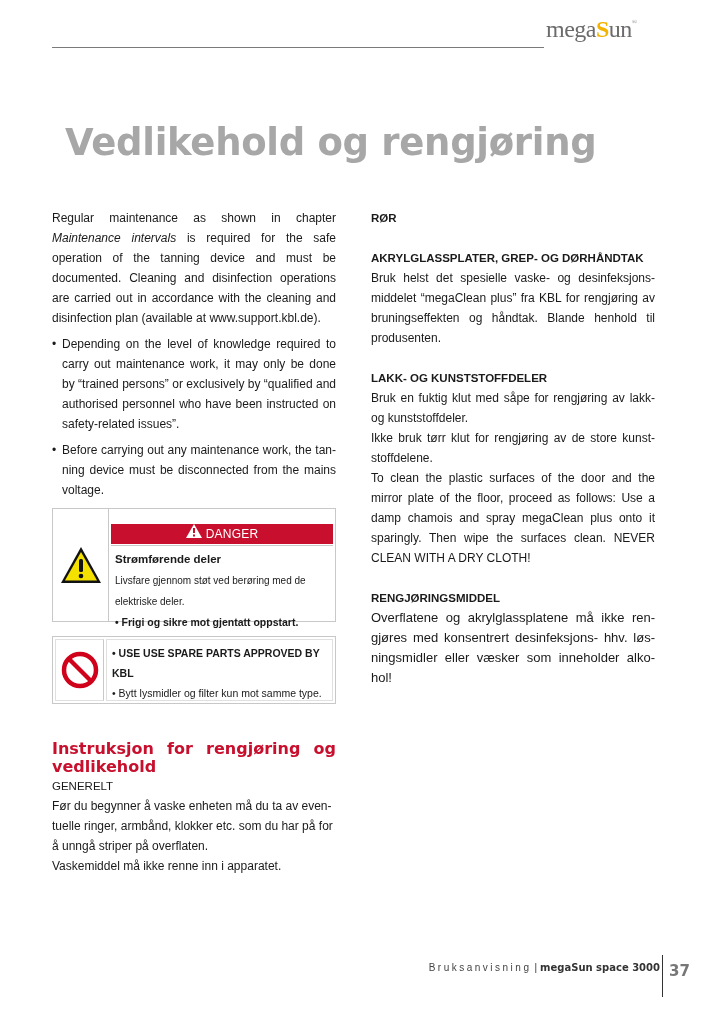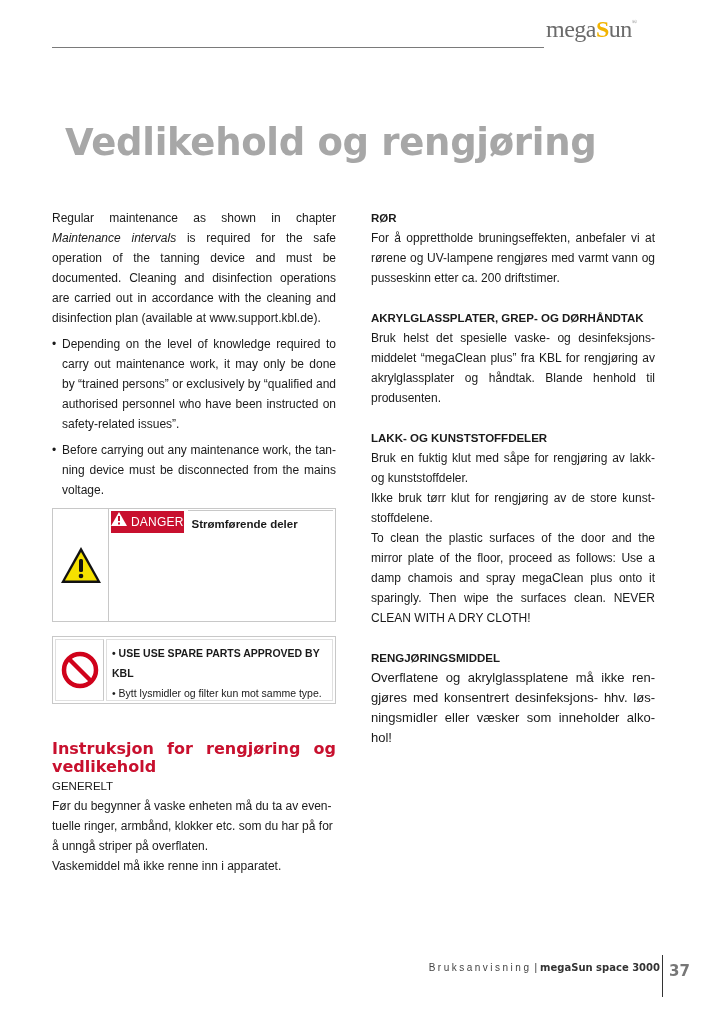--- a/index.html
+++ b/index.html
@@ -22,21 +22,21 @@
 
   p { margin: 0; }
   .justify { text-align: justify; text-align-last: left; }
 
   ul.bullets { list-style: none; margin: 6px 0 0 0; padding: 0; }
   ul.bullets li { position: relative; padding-left: 10px; margin-bottom: 6px; text-align: justify; }
   ul.bullets li .dot { position: absolute; left: 0; top: 0; }
 
   .danger-box { margin-top: 8px; border: 1px solid #c8c8c8; display: flex; height: 112px; }
   .danger-icon-cell { width: 55px; border-right: 1px solid #c8c8c8; display: flex; align-items: center; justify-content: center; }
-  .danger-body { flex: 1; display: flex; flex-direction: row; }
+  .danger-body { flex: 1; display: flex; flex-direction: column; margin-top: 13px; }
   .danger-head { background: #c8102e; color: #fff; height: 22px; margin: 2px 2px 0 2px; display: flex; align-items: center; justify-content: center; font-size: 12px; letter-spacing: 0.2px; }
   .danger-head .tri { margin-right: 4px; }
   .danger-content { border-top: 1px solid #c8c8c8; margin: 1px 2px 2px 2px; padding: 3px 4px; font-size: 11px; line-height: 21px; flex: 1; }
   .danger-content .bold-title { font-weight: bold; font-size: 11.5px; }
   .danger-content .small { font-size: 10px; }
   .danger-content .action { font-weight: bold; font-size: 10.5px; }
 
   .prohibit-box { margin-top: 14px; border: 1px solid #c8c8c8; display: flex; height: 66px; }
   .prohibit-icon-cell { width: 47px; border-right: 1px solid #c8c8c8; display: flex; align-items: center; justify-content: center; margin: 2px 0 2px 2px; border-left: 1px solid #e0e0e0; border-top:1px solid #e0e0e0; border-bottom:1px solid #e0e0e0;}
   .prohibit-content { flex: 1; padding: 3px 0 2px 5px; font-size: 10.5px; line-height: 20px; margin: 2px; border: 1px solid #e0e0e0; }
@@ -92,20 +92,22 @@
           <svg width="16" height="14" viewBox="0 0 16 14">
               <polygon points="8,0 16,14 0,14" fill="#fff"></polygon>
               <rect x="7" y="4" width="2" height="5" fill="#c8102e"></rect>
               <rect x="7" y="10.5" width="2" height="2" fill="#c8102e"></rect>
             </svg>
         </span>
         <span>DANGER</span>
       </div>
       <div class="danger-content">
         <div class="bold-title">Strømførende deler</div>
+        <div class="small">Livsfare gjennom  støt  ved berøring med de elektriske deler.</div>
+        <div class="action"><span>•</span> <span>Frigi og sikre mot gjentatt oppstart.</span></div>
       </div>
     </div>
   </div>
 
   <div class="prohibit-box">
     <div class="prohibit-icon-cell">
       <svg width="38" height="38" viewBox="0 0 38 38">
         <circle cx="19" cy="19" r="16" fill="#fff" stroke="#d0021b" stroke-width="4.5"></circle>
         <line x1="8" y1="8" x2="30" y2="30" stroke="#d0021b" stroke-width="4.5"></line>
       </svg>
@@ -117,24 +119,23 @@
   </div>
 
   <h2 class="section-title-red">Instruksjon for rengjøring og vedlikehold</h2>
   <div class="sub-head">GENERELT</div>
   <p>Før du begynner å vaske enheten må du ta av even-tuelle ringer, armbånd, klokker etc. som du har på for å unngå striper på overflaten.</p>
   <p>Vaskemiddel må ikke renne inn i apparatet.</p>
 </div>
 
 <div class="col col-right">
   <div class="right-head">RØR</div>
-  <p class="justify">For å opprettholde bruningseffekten, anbefaler vi at rørene og  UV-lampene rengjøres med varmt  vann og pusseskinn etter ca. 200 driftstimer.</p>
   <div class="gap"></div>
   <div class="right-head">AKRYLGLASSPLATER, GREP- OG DØRHÅNDTAK</div>
-  <p class="justify">Bruk helst det spesielle vaske- og desinfeksjons-middelet “megaClean plus” fra KBL for rengjøring av akrylglassplater og  håndtak. Blande henhold til produsenten.</p>
+  <p class="justify">Bruk helst det spesielle vaske- og desinfeksjons-middelet “megaClean plus” fra KBL for rengjøring av bruningseffekten og  håndtak. Blande henhold til produsenten.</p>
   <div class="gap"></div>
   <div class="right-head">LAKK- OG KUNSTSTOFFDELER</div>
   <p class="justify">Bruk en fuktig klut med såpe for rengjøring av lakk- og kunststoffdeler.</p>
   <p class="justify">Ikke bruk tørr klut for rengjøring av de store kunst-stoffdelene.</p>
   <p class="justify">To clean the plastic surfaces of the door  and the mirror plate of the floor, proceed as follows: Use a damp chamois and spray megaClean plus onto it sparingly. Then wipe the surfaces clean. NEVER CLEAN WITH A DRY CLOTH!</p>
   <div class="gap"></div>
   <div class="right-head">RENGJØRINGSMIDDEL</div>
   <p class="justify larger">Overflatene og akrylglassplatene må ikke ren-gjøres med konsentrert desinfeksjons- hhv. løs-ningsmidler eller væsker som inneholder alko-hol!</p>
 </div>
 

